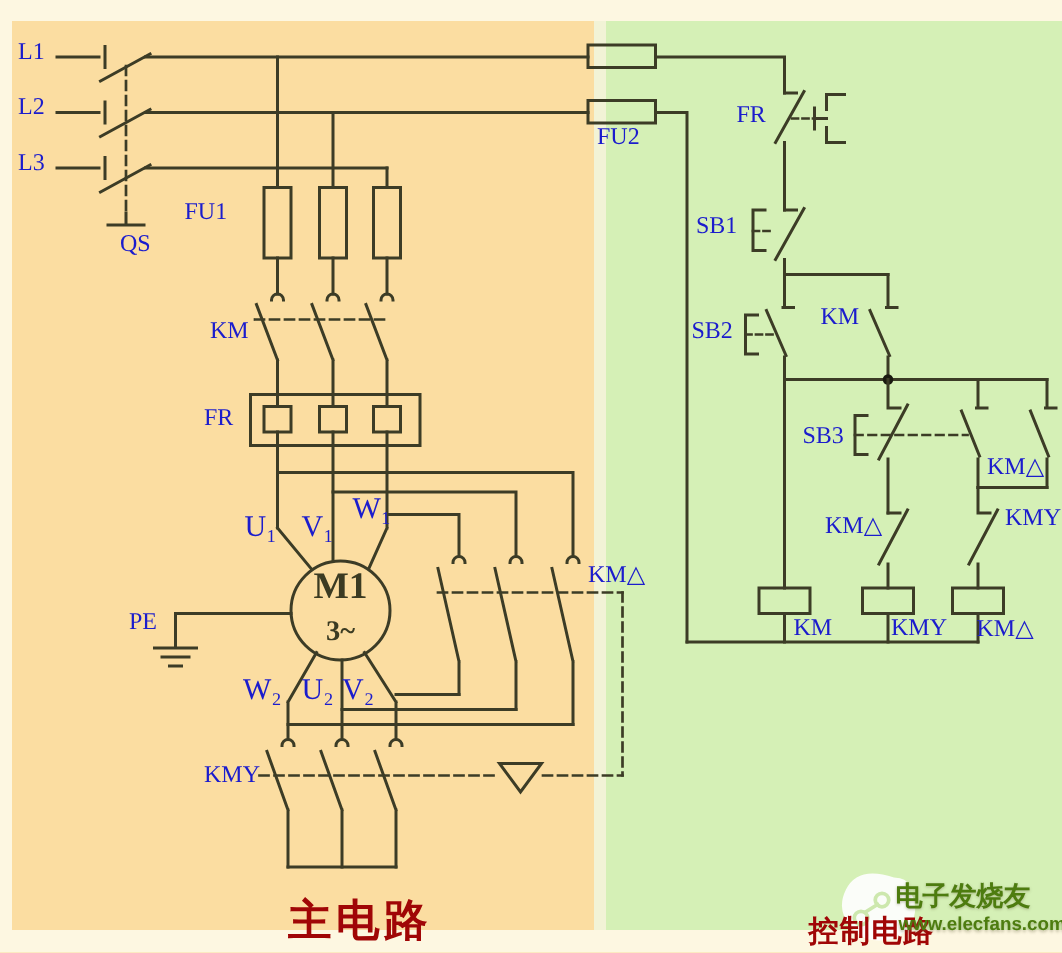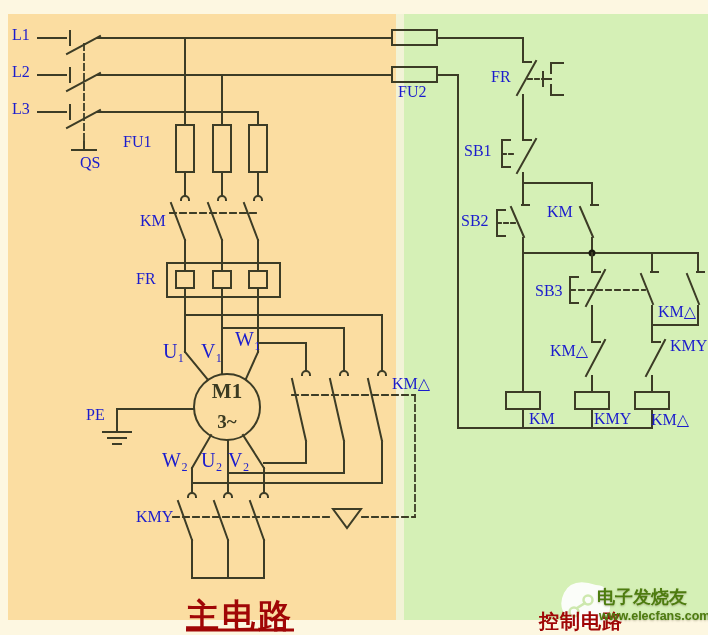--- a/index.html
+++ b/index.html
@@ -11,21 +11,21 @@
   #control-panel{left:404px;width:304px;background:#d5f0b6;}
   svg.schematic{position:absolute;left:0;top:0;}
   .lbl{position:absolute;font-weight:normal;font-size:16px;color:#1b1ccd;
        white-space:nowrap;line-height:1;}
   .lbl.sm{font-size:20px;}
   .motor-txt{position:absolute;font-weight:bold;color:#3b3b22;
        transform:translate(-50%,-50%);white-space:nowrap;line-height:1;}
   .section{position:absolute;font-weight:bold;color:#a00606;
        transform:translate(-50%,-50%);white-space:nowrap;line-height:1;
        font-family:"Liberation Sans","DejaVu Sans",sans-serif;}
-  #section-main{font-size:33px;letter-spacing:3px;text-decoration:underline;}
+  #section-main{font-size:29px;letter-spacing:3px;}
   #section-control{font-size:20px;letter-spacing:1px;}
   .wm{position:absolute;color:#4d7c0f;line-height:1;white-space:nowrap;
       font-family:"Liberation Sans","DejaVu Sans",sans-serif;
       text-shadow:0 1px 2px rgba(110,110,70,.45);}
   #wm-brand{font-size:18px;font-weight:bold;}
   #wm-site{font-size:12.5px;font-weight:bold;}
 </style>
 </head>
 <body>
 
@@ -198,21 +198,21 @@
 <span class="lbl" style="left:12px;top:64px">L2</span>
 <span class="lbl" style="left:12px;top:101px">L3</span>
 <span class="lbl" style="left:80px;top:155px">QS</span>
 <span class="lbl" style="left:123px;top:134px">FU1</span>
 <span class="lbl" style="left:140px;top:213px">KM</span>
 <span class="lbl" style="left:136px;top:271px">FR</span>
 <span class="lbl sm" style="left:163px;top:341px">U₁</span>
 <span class="lbl sm" style="left:201px;top:341px">V₁</span>
 <span class="lbl sm" style="left:235px;top:329px">W₁</span>
 <span class="lbl" style="left:86px;top:407px">PE</span>
-<span class="motor-txt" style="left:227px;top:391px;font-size:21px">M1</span>
+<span class="motor-txt" style="left:227px;top:391px;font-size:25px">M1</span>
 <span class="motor-txt" style="left:227px;top:421px;font-size:19px">3~</span>
 <span class="lbl sm" style="left:162px;top:450px">W₂</span>
 <span class="lbl sm" style="left:201px;top:450px">U₂</span>
 <span class="lbl sm" style="left:228px;top:450px">V₂</span>
 <span class="lbl" style="left:136px;top:509px">KMY</span>
 <span class="lbl" style="left:392px;top:376px">KM△</span>
 
 <span class="lbl" style="left:398px;top:84px">FU2</span>
 <span class="lbl" style="left:491px;top:69px">FR</span>
 <span class="lbl" style="left:464px;top:143px">SB1</span>

